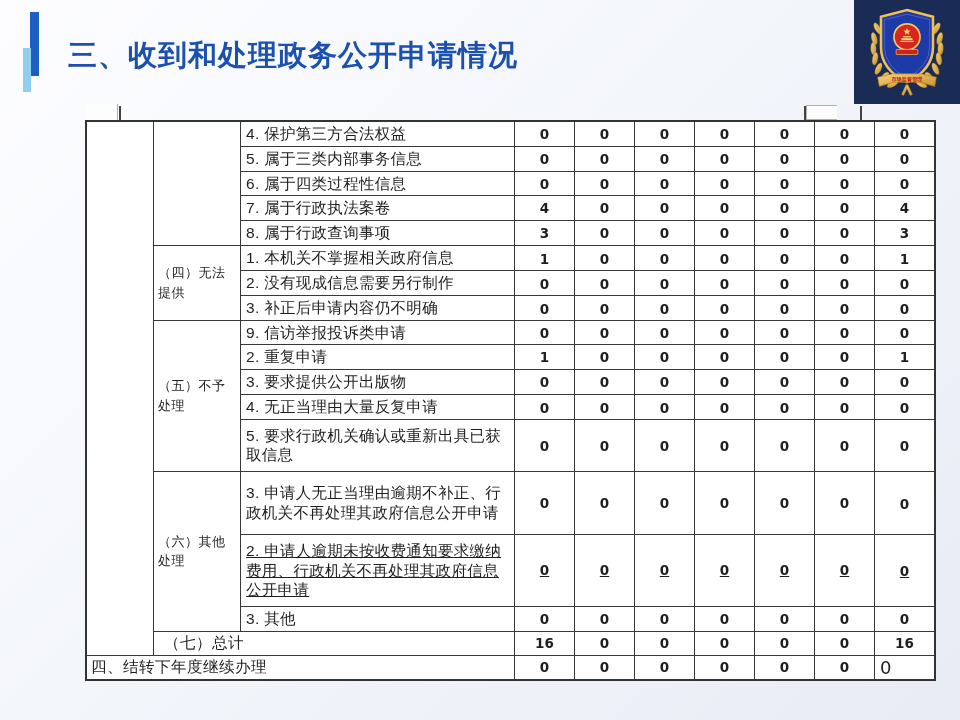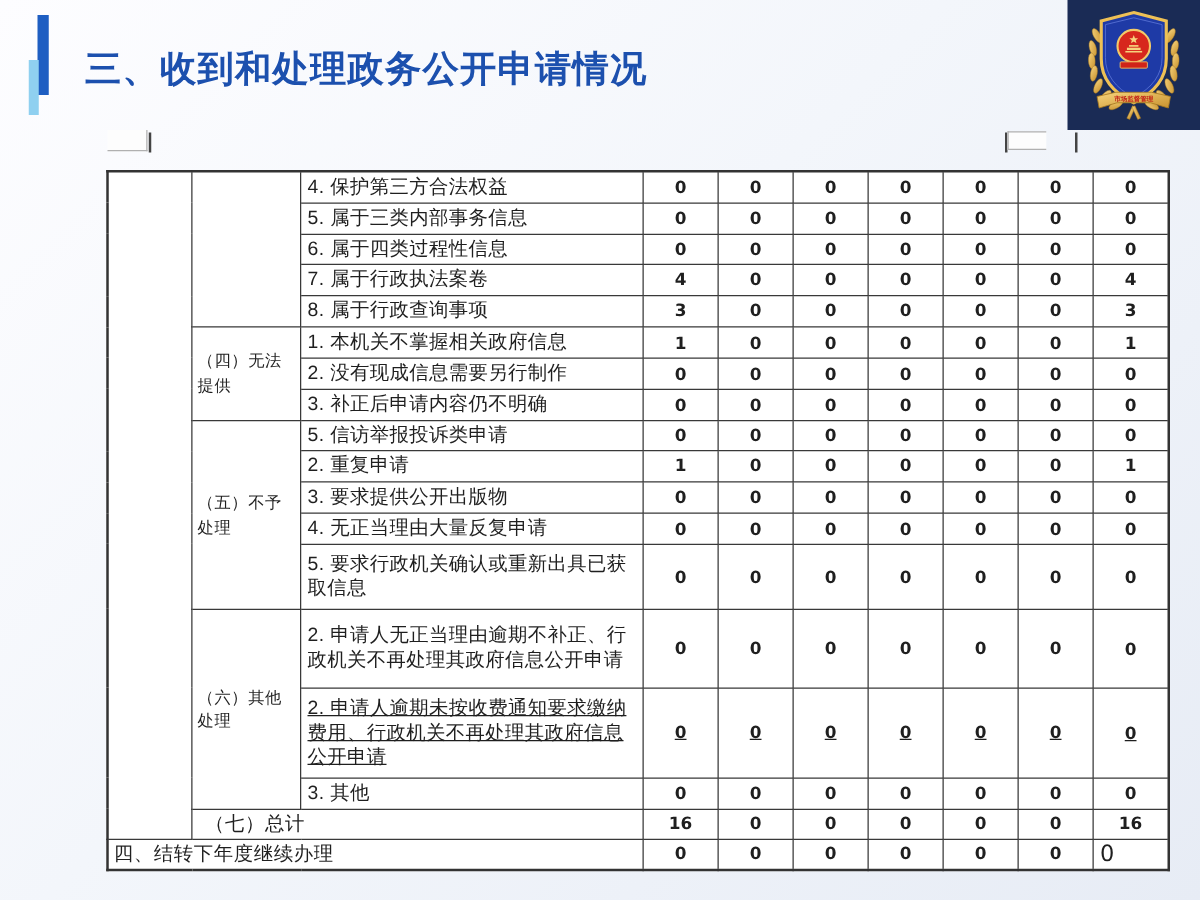--- a/index.html
+++ b/index.html
@@ -15,21 +15,21 @@
   .slide-title{
     position:absolute;left:68px;top:36px;
     font-size:29px;font-weight:bold;color:#1c50ae;letter-spacing:1px;white-space:nowrap;
   }
   
   .emblem-box{
     position:absolute;right:0;top:0;width:106px;height:104px;background:#1a2b55;
     display:flex;align-items:center;justify-content:center;
   }
   
-  .table-wrap{position:absolute;left:57px;top:136px;padding-left:28px;}
+  .table-wrap{position:absolute;left:57px;top:120px;padding-left:28px;}
   table.stat{
     border-collapse:collapse;table-layout:fixed;width:804px;
     border:2px solid #333;background:#fff;
   }
   table.stat td{
     border:1.5px solid #383838;vertical-align:middle;overflow:hidden;
   }
   td.colA{width:64px;}
   td.colB{width:78px;font-size:13px;padding:2px 4px;line-height:1.5;letter-spacing:0.5px;}
   td.colC{width:263px;font-size:15.5px;padding:2px 5px;line-height:1.28;letter-spacing:0.3px;}
@@ -186,21 +186,21 @@
           <td class="num vt">0</td>
           <td class="num vt">0</td>
           <td class="num vt">0</td>
           <td class="num vt">0</td>
           <td class="num vt">0</td>
           <td class="num vt">0</td>
           <td class="num vt">0</td>
         </tr>
         <tr style="height: 24px;">
           <td class="colB" rowspan="5">（五）不予处理</td>
-          <td class="colC">5. 信访举报投诉类申请</td>
+          <td class="colC">9. 信访举报投诉类申请</td>
           <td class="num">0</td>
           <td class="num">0</td>
           <td class="num">0</td>
           <td class="num">0</td>
           <td class="num">0</td>
           <td class="num">0</td>
           <td class="num">0</td>
         </tr>
         <tr style="height: 24px;">
           <td class="colC">2. 重复申请</td>
@@ -237,21 +237,21 @@
           <td class="num vt">0</td>
           <td class="num vt">0</td>
           <td class="num vt">0</td>
           <td class="num vt">0</td>
           <td class="num vt">0</td>
           <td class="num vt">0</td>
           <td class="num vt">0</td>
         </tr>
         <tr style="height: 63px;">
           <td class="colB" rowspan="3">（六）其他处理</td>
-          <td class="colC">2. 申请人无正当理由逾期不补正、行政机关不再处理其政府信息公开申请</td>
+          <td class="colC">3. 申请人无正当理由逾期不补正、行政机关不再处理其政府信息公开申请</td>
           <td class="num">0</td>
           <td class="num">0</td>
           <td class="num">0</td>
           <td class="num">0</td>
           <td class="num">0</td>
           <td class="num">0</td>
           <td class="num vt">0</td>
         </tr>
         <tr style="height: 72px; text-decoration: underline;">
           <td class="colC">2. 申请人逾期未按收费通知要求缴纳费用、行政机关不再处理其政府信息公开申请</td>

